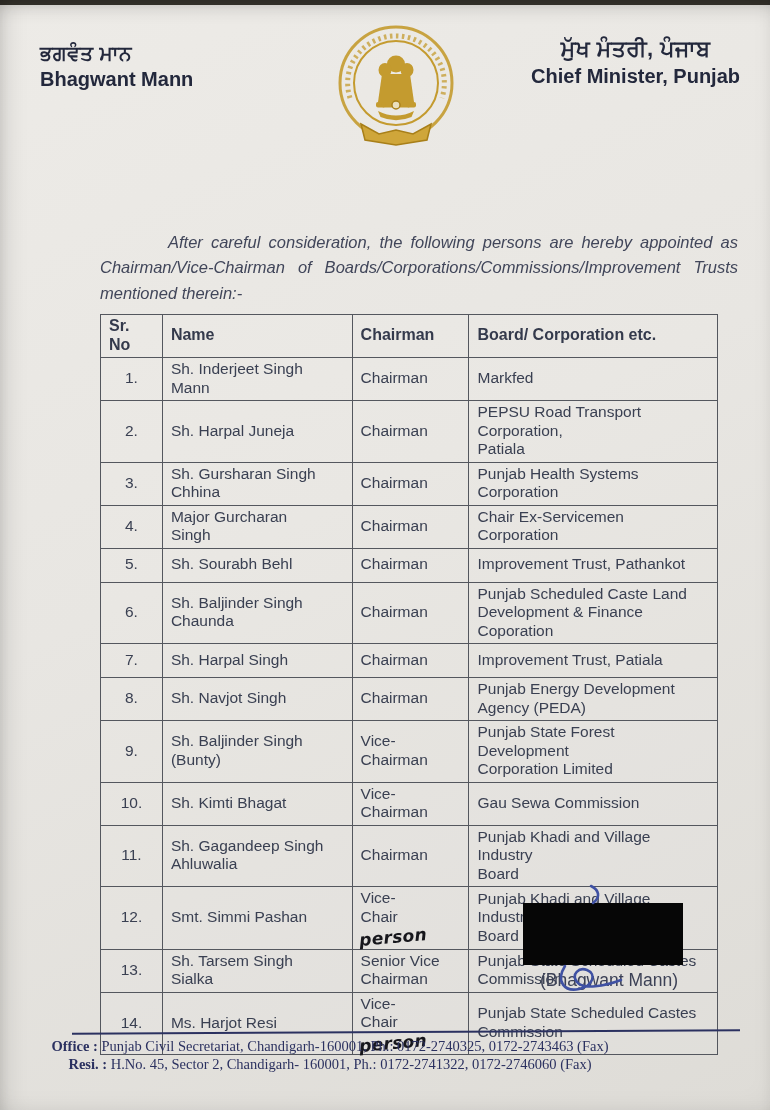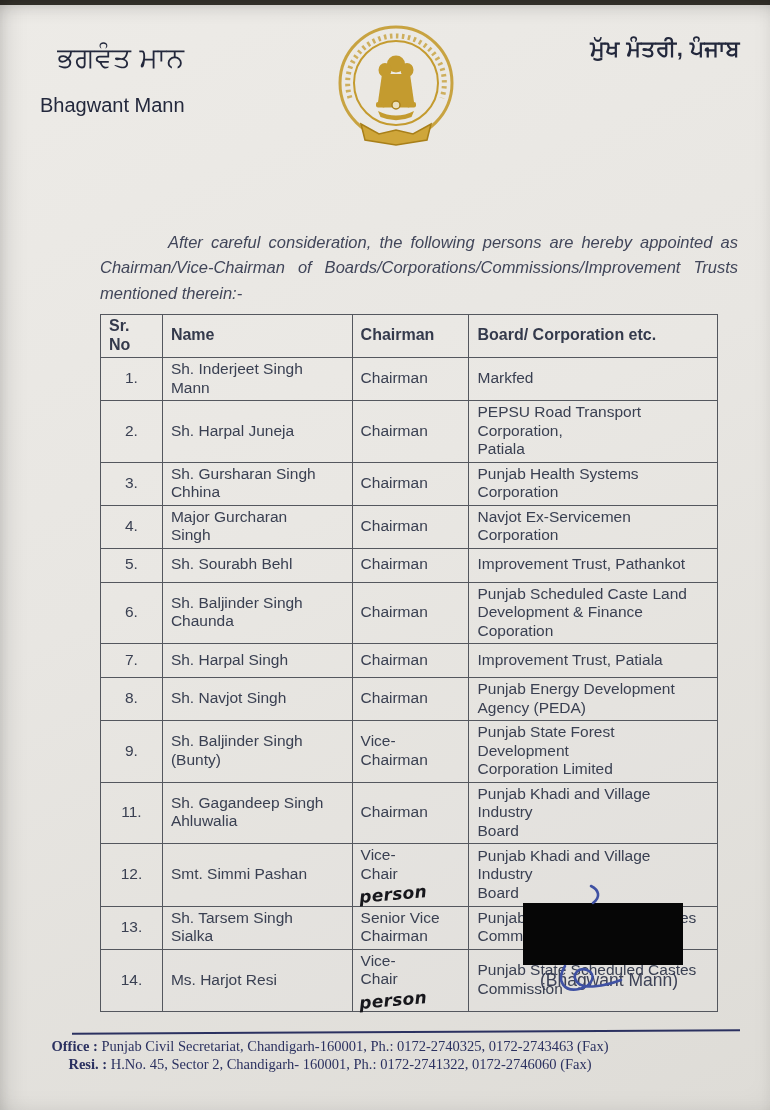--- a/index.html
+++ b/index.html
@@ -7,22 +7,22 @@
     width:770px;height:1110px;position:relative;overflow:hidden;
     font-family:"Liberation Sans", sans-serif;
     background:linear-gradient(155deg,#edebe7 0%,#e8e6e2 45%,#dedcd7 100%);
   }
   .photo-top-edge{position:absolute;top:0;left:0;width:770px;height:5px;background:#39362f;}
   .page-vignette{position:absolute;inset:0;pointer-events:none;
     box-shadow:inset 18px 0 30px -22px rgba(0,0,0,.25), inset 0 16px 26px -20px rgba(0,0,0,.45), inset -6px -10px 40px -30px rgba(0,0,0,.2);}
 
   
   .lh-left{position:absolute;left:40px;top:42px;color:#23283c;}
-  .lh-left .punjabi{font-size:28px;font-weight:normal;letter-spacing:.5px;text-align:right;}
-  .lh-left .english{font-size:20px;font-weight:normal;margin-top:19px;}
+  .lh-left .punjabi{font-size:20px;font-weight:bold;letter-spacing:.5px;}
+  .lh-left .english{font-size:20px;font-weight:bold;margin-top:3px;}
   .lh-right{position:absolute;right:30px;top:36px;text-align:center;color:#23283c;margin-left:29px;}
   .lh-right .punjabi{font-size:22px;font-weight:bold;letter-spacing:.5px;}
   .lh-right .english{font-size:20px;font-weight:bold;margin-top:3px;}
   .emblem{position:absolute;left:331px;top:20px;width:130px;height:140px;}
 
   
   .para{position:absolute;left:100px;top:213px;width:638px;
     font-size:16.5px;line-height:25.5px;color:#41465a;text-align:justify;text-indent:68px;font-style:italic;}
 
   
@@ -75,20 +75,21 @@
       <circle cx="52.5" cy="85" r="2.4"></circle>
       <circle cx="77.5" cy="85" r="2.4"></circle>
       <path d="M47 91 q18 9 36 0 l-2.5 6 q-15.5 6.5 -31 0 Z"></path>
       <path d="M30 104 L48 114 L65 110 L82 114 L100 104 L96 120 L65 125 L34 120 Z" fill="#cfa63a" stroke="#a87f18" stroke-width="1.5"></path>
     </g>
   </svg>
 </div>
 
 <div class="lh-right">
   <div class="punjabi">ਮੁੱਖ ਮੰਤਰੀ, ਪੰਜਾਬ</div>
+  <div class="english">Chief Minister, Punjab</div>
 </div>
 
 <p class="para">After careful consideration, the following persons are hereby appointed as Chairman/Vice-Chairman of Boards/Corporations/Commissions/Improvement Trusts mentioned therein:-</p>
 
 <table class="appointments">
   <colgroup>
     <col style="width:62px">
       <col style="width:190px">
       <col style="width:117px">
       <col style="width:249px">
@@ -117,21 +118,21 @@
       <tr>
         <td class="col-sr">3.</td>
         <td>Sh. Gursharan Singh<br>Chhina</td>
         <td>Chairman</td>
         <td>Punjab Health Systems Corporation</td>
       </tr>
       <tr>
         <td class="col-sr">4.</td>
         <td>Major Gurcharan<br>Singh</td>
         <td>Chairman</td>
-        <td>Navjot Ex-Servicemen Corporation</td>
+        <td>Chair Ex-Servicemen Corporation</td>
       </tr>
       <tr>
         <td class="col-sr">5.</td>
         <td>Sh. Sourabh Behl</td>
         <td>Chairman</td>
         <td>Improvement Trust, Pathankot</td>
       </tr>
       <tr>
         <td class="col-sr">6.</td>
         <td>Sh. Baljinder Singh<br>Chaunda</td>
@@ -148,20 +149,26 @@
         <td class="col-sr">8.</td>
         <td>Sh. Navjot Singh</td>
         <td>Chairman</td>
         <td>Punjab Energy Development<br>Agency (PEDA)</td>
       </tr>
       <tr>
         <td class="col-sr">9.</td>
         <td>Sh. Baljinder Singh<br>(Bunty)</td>
         <td>Vice-<br>Chairman</td>
         <td>Punjab State Forest Development<br>Corporation Limited</td>
+      </tr>
+      <tr>
+        <td class="col-sr">10.</td>
+        <td>Sh. Kimti Bhagat</td>
+        <td>Vice-<br>Chairman</td>
+        <td>Gau Sewa Commission</td>
       </tr>
       <tr>
         <td class="col-sr">11.</td>
         <td>Sh. Gagandeep Singh<br>Ahluwalia</td>
         <td>Chairman</td>
         <td>Punjab Khadi and Village Industry<br>Board</td>
       </tr>
       <tr>
         <td class="col-sr">12.</td>
         <td>Smt. Simmi Pashan</td>

